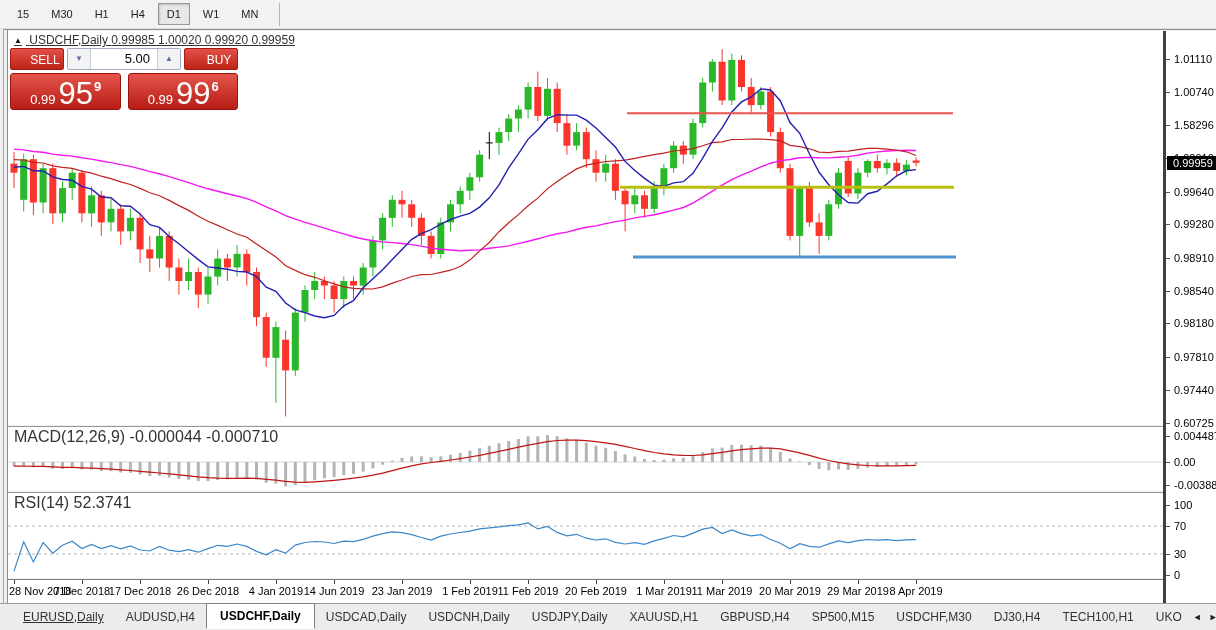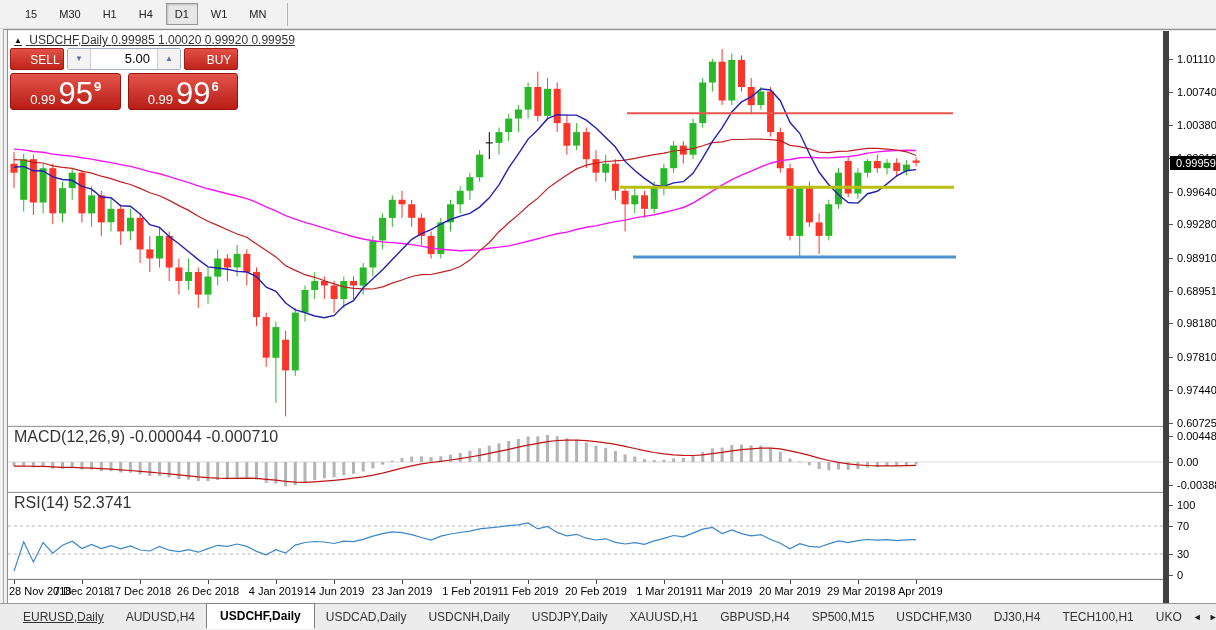--- a/index.html
+++ b/index.html
@@ -1,20 +1,20 @@
 <!DOCTYPE html>
 <html><head>
 <meta charset="utf-8">
 <style>
   html,body{margin:0;padding:0;background:#e9e9e9;}
   .screen{position:relative;width:1216px;height:630px;background:#f0f0f0;
     font-family:"Liberation Sans",sans-serif;overflow:hidden;}
   
   .toolbar{position:absolute;left:0;top:0;width:1216px;height:29px;background:#f2f2f2;
-    border-bottom:1px solid #dcdcdc;display:flex;align-items:center;padding-left:14px;box-sizing:border-box;}
+    border-bottom:1px solid #dcdcdc;display:flex;align-items:center;padding-left:6px;box-sizing:border-box;}
   .tf-btn{font-size:11px;color:#222;padding:4px 8px;margin:0 2px;border:1px solid transparent;cursor:default;}
   .tf-btn.active{background:#e7e7e7;border:1px solid #979797;box-shadow:inset 1px 1px 2px rgba(0,0,0,.18);}
   .toolbar-sep{width:1px;height:23px;background:#b4b4b4;margin-left:10px;}
   
   .win-top{position:absolute;left:3px;top:29px;width:1213px;height:1px;background:#8f8f8f;}
   .vline1{position:absolute;left:3px;top:29px;width:1px;height:574px;background:#a6a6a6;}
   .vline2{position:absolute;left:7px;top:30px;width:1px;height:573px;background:#8f8f8f;}
   
   .pane{position:absolute;left:8px;width:1155px;background:#fff;}
   #price-pane{top:31px;height:394px;}
@@ -22,21 +22,21 @@
   #rsi-pane{top:492px;height:86px;border-top:1px solid #989898;box-sizing:border-box;}
   #date-axis{position:absolute;left:8px;top:579px;width:1155px;height:24px;background:#fff;
     border-top:1px solid #808080;box-sizing:border-box;}
   .pane svg{position:absolute;left:0;top:0;}
   #macd-pane svg,#rsi-pane svg{top:0px;}
   .pane-title{position:absolute;left:6px;top:2px;font-size:12px;color:#333;white-space:nowrap;z-index:5;text-decoration:underline;}
   .pane-title .tri{font-size:8px;color:#111;margin-right:4px;vertical-align:1px;}
   .sub-title{position:absolute;left:6px;top:1px;font-size:16px;color:#333;white-space:nowrap;z-index:5;}
   
   #right-axis{position:absolute;left:1163px;top:31px;width:53px;height:572px;background:#fff;
-    border-left:6px solid #404040;box-sizing:border-box;}
+    border-left:3px solid #404040;box-sizing:border-box;}
   .ax{position:absolute;left:8px;font-size:11px;color:#000;white-space:nowrap;}
   .ax::before{content:"";position:absolute;left:-8px;top:6px;width:4px;height:1px;background:#555;}
   .tag{position:absolute;left:1px;width:50px;height:14px;background:#000;color:#fff;font-size:11px;
     line-height:14px;padding-left:6px;z-index:6;}
   
   .dtick{position:absolute;top:0;width:1px;height:4px;background:#444;}
   .dlabel{position:absolute;top:5px;font-size:11px;color:#000;white-space:nowrap;}
   
   .trade{position:absolute;left:2px;top:17px;width:228px;z-index:10;}
   .trade-row1{display:flex;height:22px;}
@@ -462,26 +462,26 @@
       <div class="dlabel" style="left:782px;transform:translateX(-50%)">20 Mar 2019</div>
       <div class="dtick" style="left:850px"></div>
       <div class="dlabel" style="left:850px;transform:translateX(-50%)">29 Mar 2019</div>
       <div class="dtick" style="left:908px"></div>
       <div class="dlabel" style="left:908px;transform:translateX(-50%)">8 Apr 2019</div>
     </div>
 
   <div id="right-axis">
       <div class="ax" style="top:22px">1.01110</div>
       <div class="ax" style="top:55px">1.00740</div>
-      <div class="ax" style="top:88px">1.00380</div>
+      <div class="ax" style="top:88px">1.58296</div>
       <div class="ax" style="top:121px">1.00010</div>
       <div class="ax" style="top:155px">0.99640</div>
       <div class="ax" style="top:187px">0.99280</div>
       <div class="ax" style="top:221px">0.98910</div>
-      <div class="ax" style="top:254px">0.68951</div>
+      <div class="ax" style="top:254px">0.98540</div>
       <div class="ax" style="top:286px">0.98180</div>
       <div class="ax" style="top:320px">0.97810</div>
       <div class="ax" style="top:353px">0.97440</div>
       <div class="ax" style="top:386px">0.60725</div>
       <div class="tag" style="top:125px">0.99959</div>
       <div class="ax" style="top:399px">0.004487</div>
       <div class="ax" style="top:425px">0.00</div>
       <div class="ax" style="top:448px">-0.003883</div>
       <div class="ax" style="top:468px">100</div>
       <div class="ax" style="top:489px">70</div>

